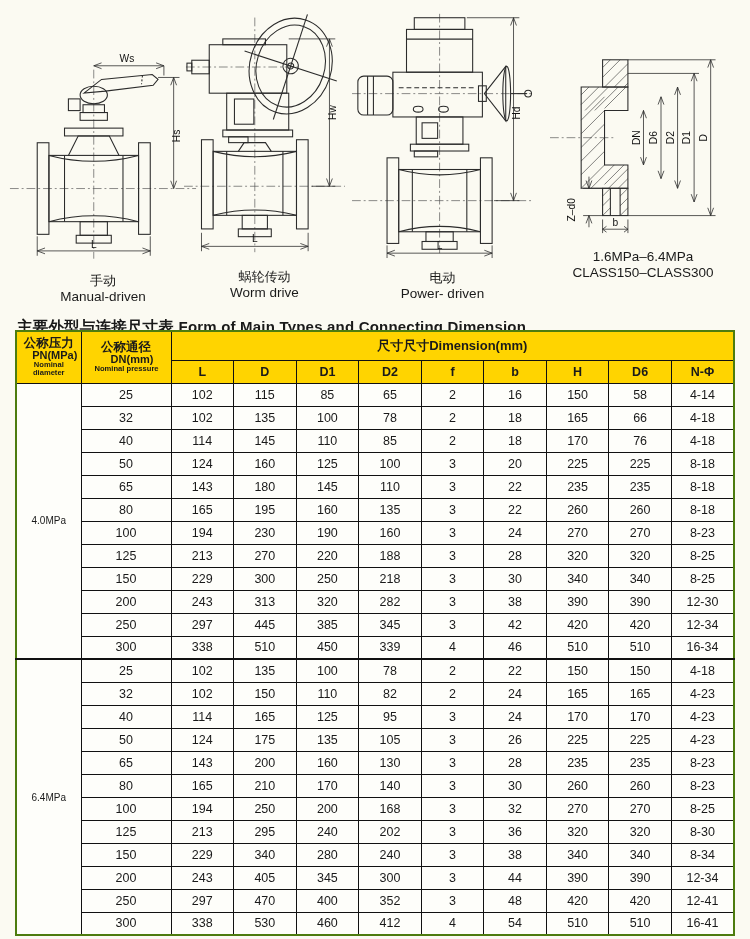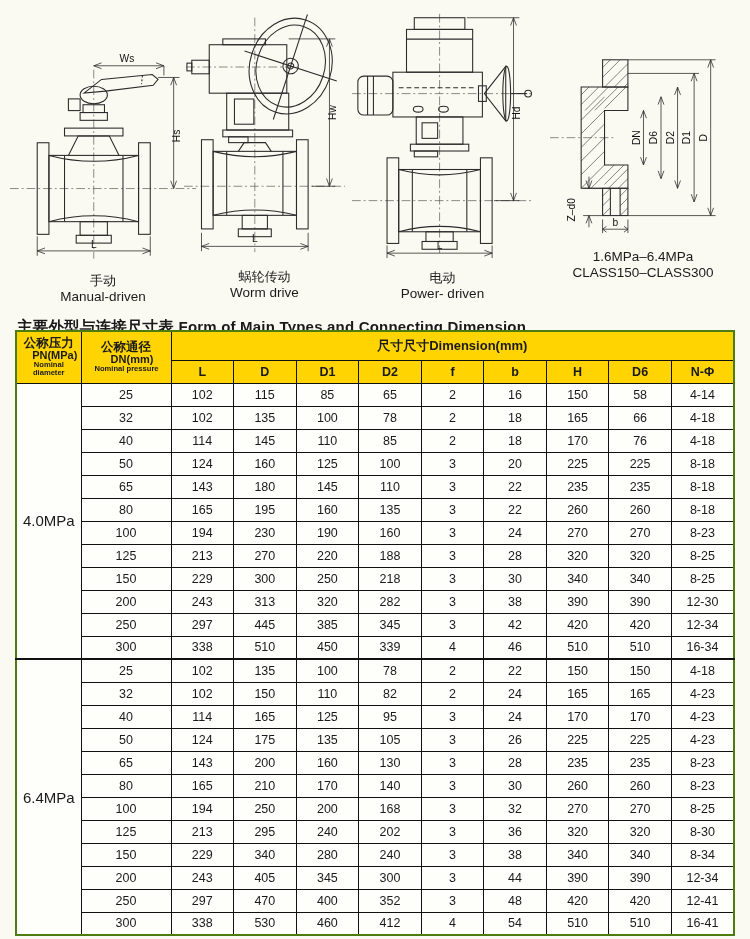--- a/index.html
+++ b/index.html
@@ -31,21 +31,21 @@
   }
   .tbl th, .tbl td { border:1px solid #111; text-align:center; vertical-align:middle; padding:0; }
   .tbl thead th { background:var(--header-bg,#ffd400); }
   .span-hdr { height:29px; font-size:13px; font-weight:bold; }
   .dim-hdr  { height:23px; font-size:12.5px; font-weight:bold; }
   .hdr-main { line-height:1.05; }
   .h-zh  { font-size:12.5px; font-weight:bold; }
   .h-en  { font-size:11px;  font-weight:bold;padding-left:12px; }
   .h-sub { font-size:8px;   font-weight:bold; transform:scale(0.95); }
   .tbl td { height:23px; font-size:12.5px; }
-  .tbl td.pn-cell { font-size:15px; }
+  .tbl td.pn-cell { font-size:10px; }
   .tbl .section-start { border-top:2px solid #111; }
 </style>
 </head>
 <body>
 
 <div class="page">
 
   <figure style="left:8px; top:42px; width:190px;">
     <svg width="190" height="220" viewBox="0 0 195 225">
       <g class="cl">

